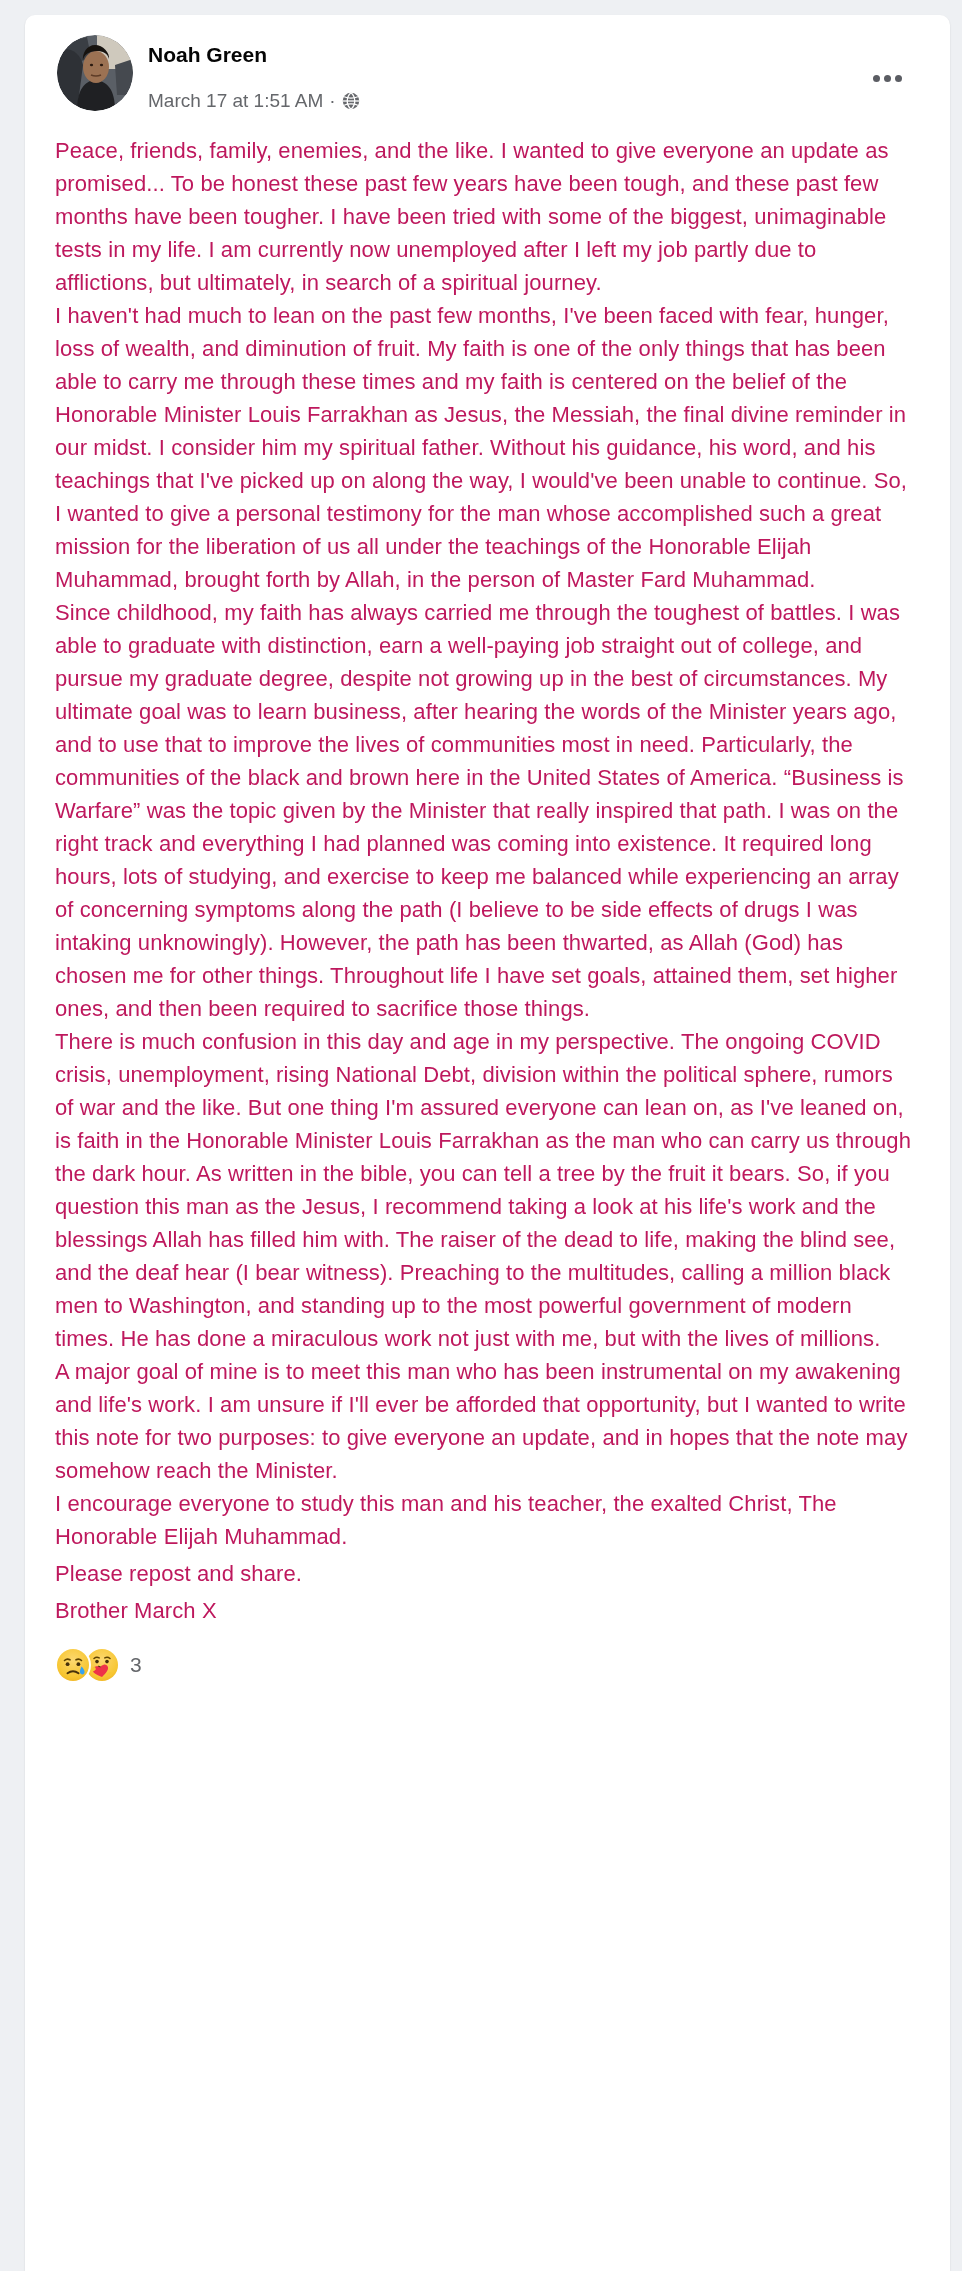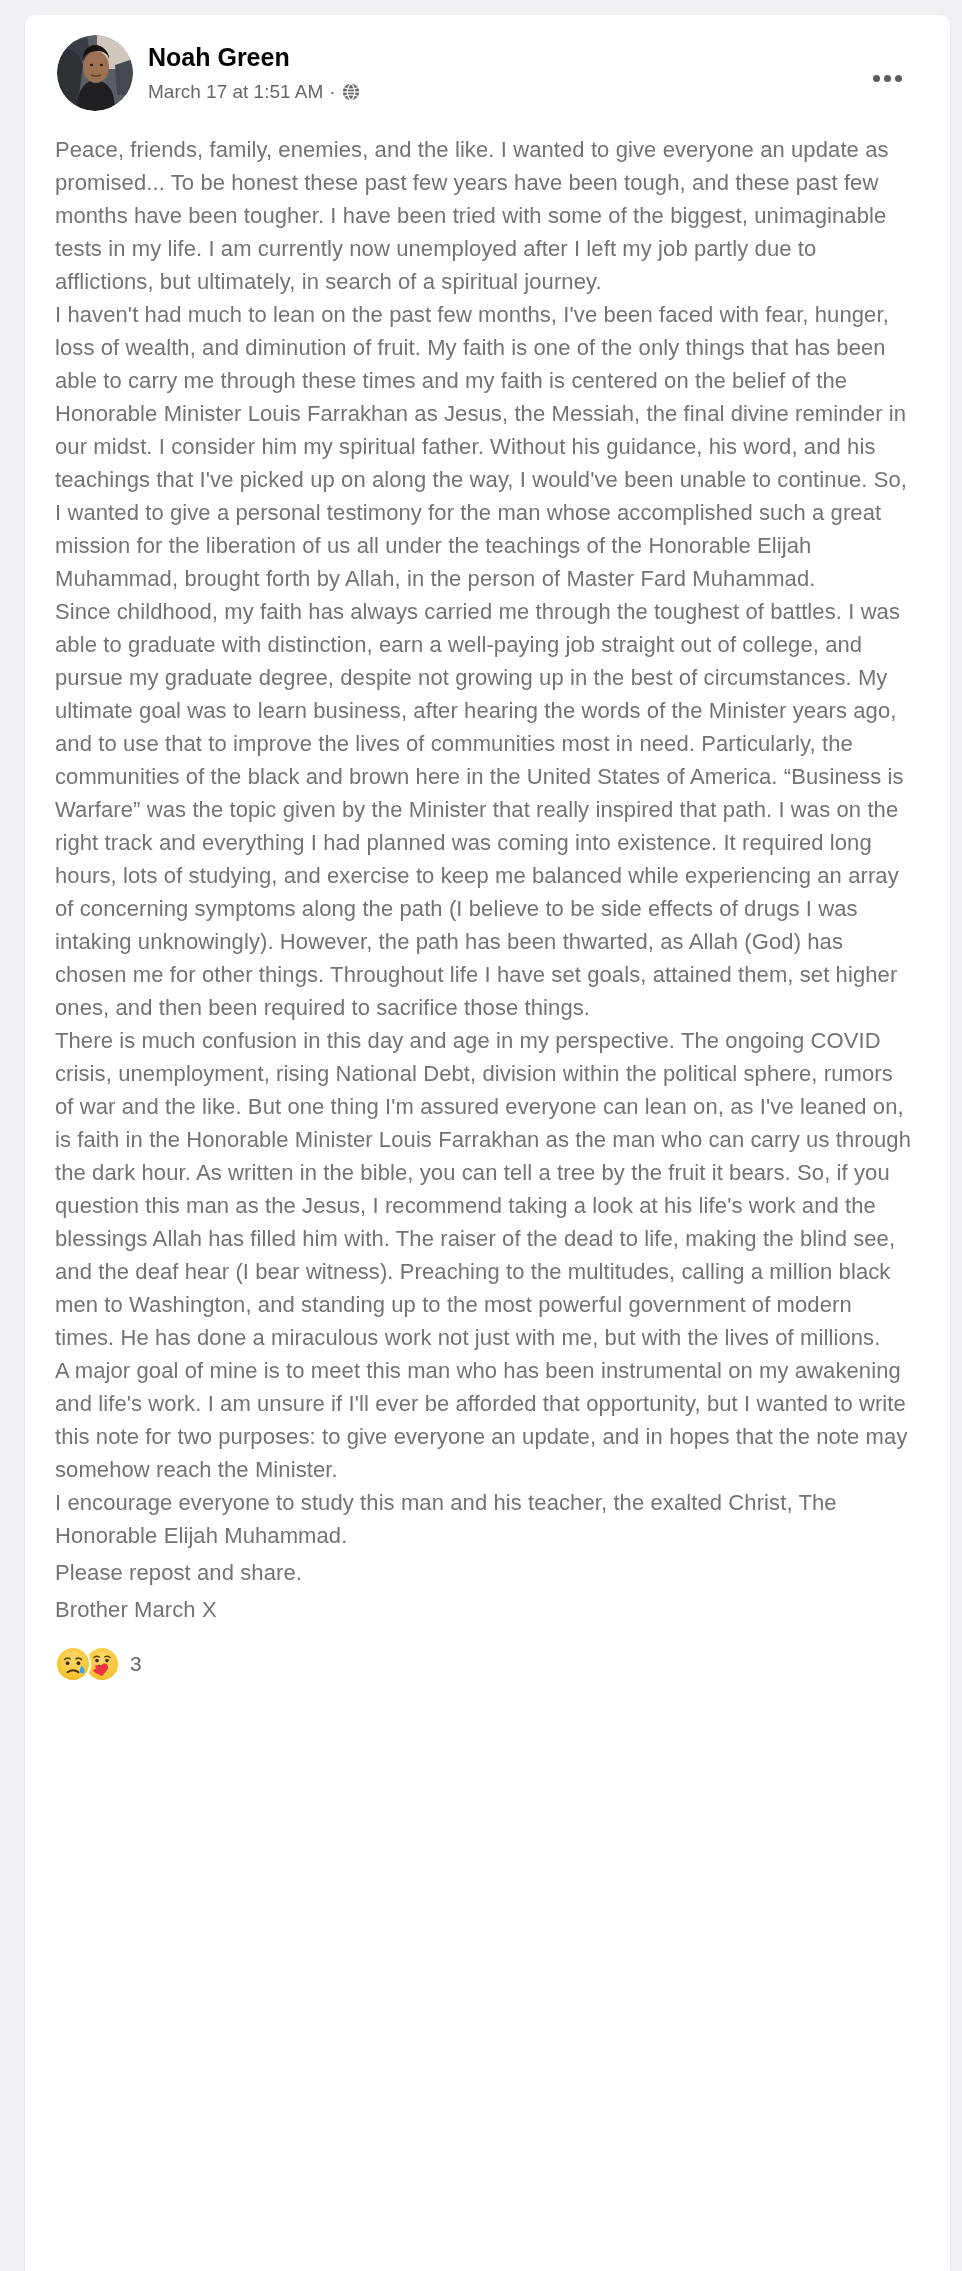--- a/index.html
+++ b/index.html
@@ -31,26 +31,26 @@
   .avatar {
     width: 76px; height: 76px;
     border-radius: 50%;
     overflow: hidden;
     flex: 0 0 auto;
     cursor: pointer;
   }
   .avatar svg { display: block; width: 100%; height: 100%; }
   .header-text { margin-left: 15px; padding-top: 7px; }
   .author-name {
-    font-size: 25px; font-weight: bold;
+    font-size: 21px; font-weight: bold;
     color: #050505; line-height: 1.2;
     cursor: pointer;
   }
   .meta-row {
-    margin-top: 9px;
+    margin-top: 23px;
     display: flex; align-items: center;
     font-size: 19px; color: #65676b;
   }
   .meta-sep { margin: 0 6px; }
   .globe-icon { width: 18px; height: 18px; display: inline-block; }
   .menu-button {
     position: absolute;
     right: 40px; top: 52px;
     display: flex; align-items: center; gap: 4px;
     padding: 8px; border-radius: 50%;
@@ -59,21 +59,21 @@
   .menu-button .dot {
     width: 7px; height: 7px; border-radius: 50%;
     background: #5b5d63;
   }
 
   
   .post-body {
     padding: 22px 36px 0 30px;
     font-size: 22px;
     line-height: 33px;
-    color: #737373;
+    color: #be185d;
     letter-spacing: 0.1px;
   }
   .post-body p { margin: 0; }
   .post-body p.gap { margin-top: 4px; }
 
   
   .reactions-row {
     display: flex; align-items: center;
     padding: 20px 0 0 30px;
     cursor: pointer;

